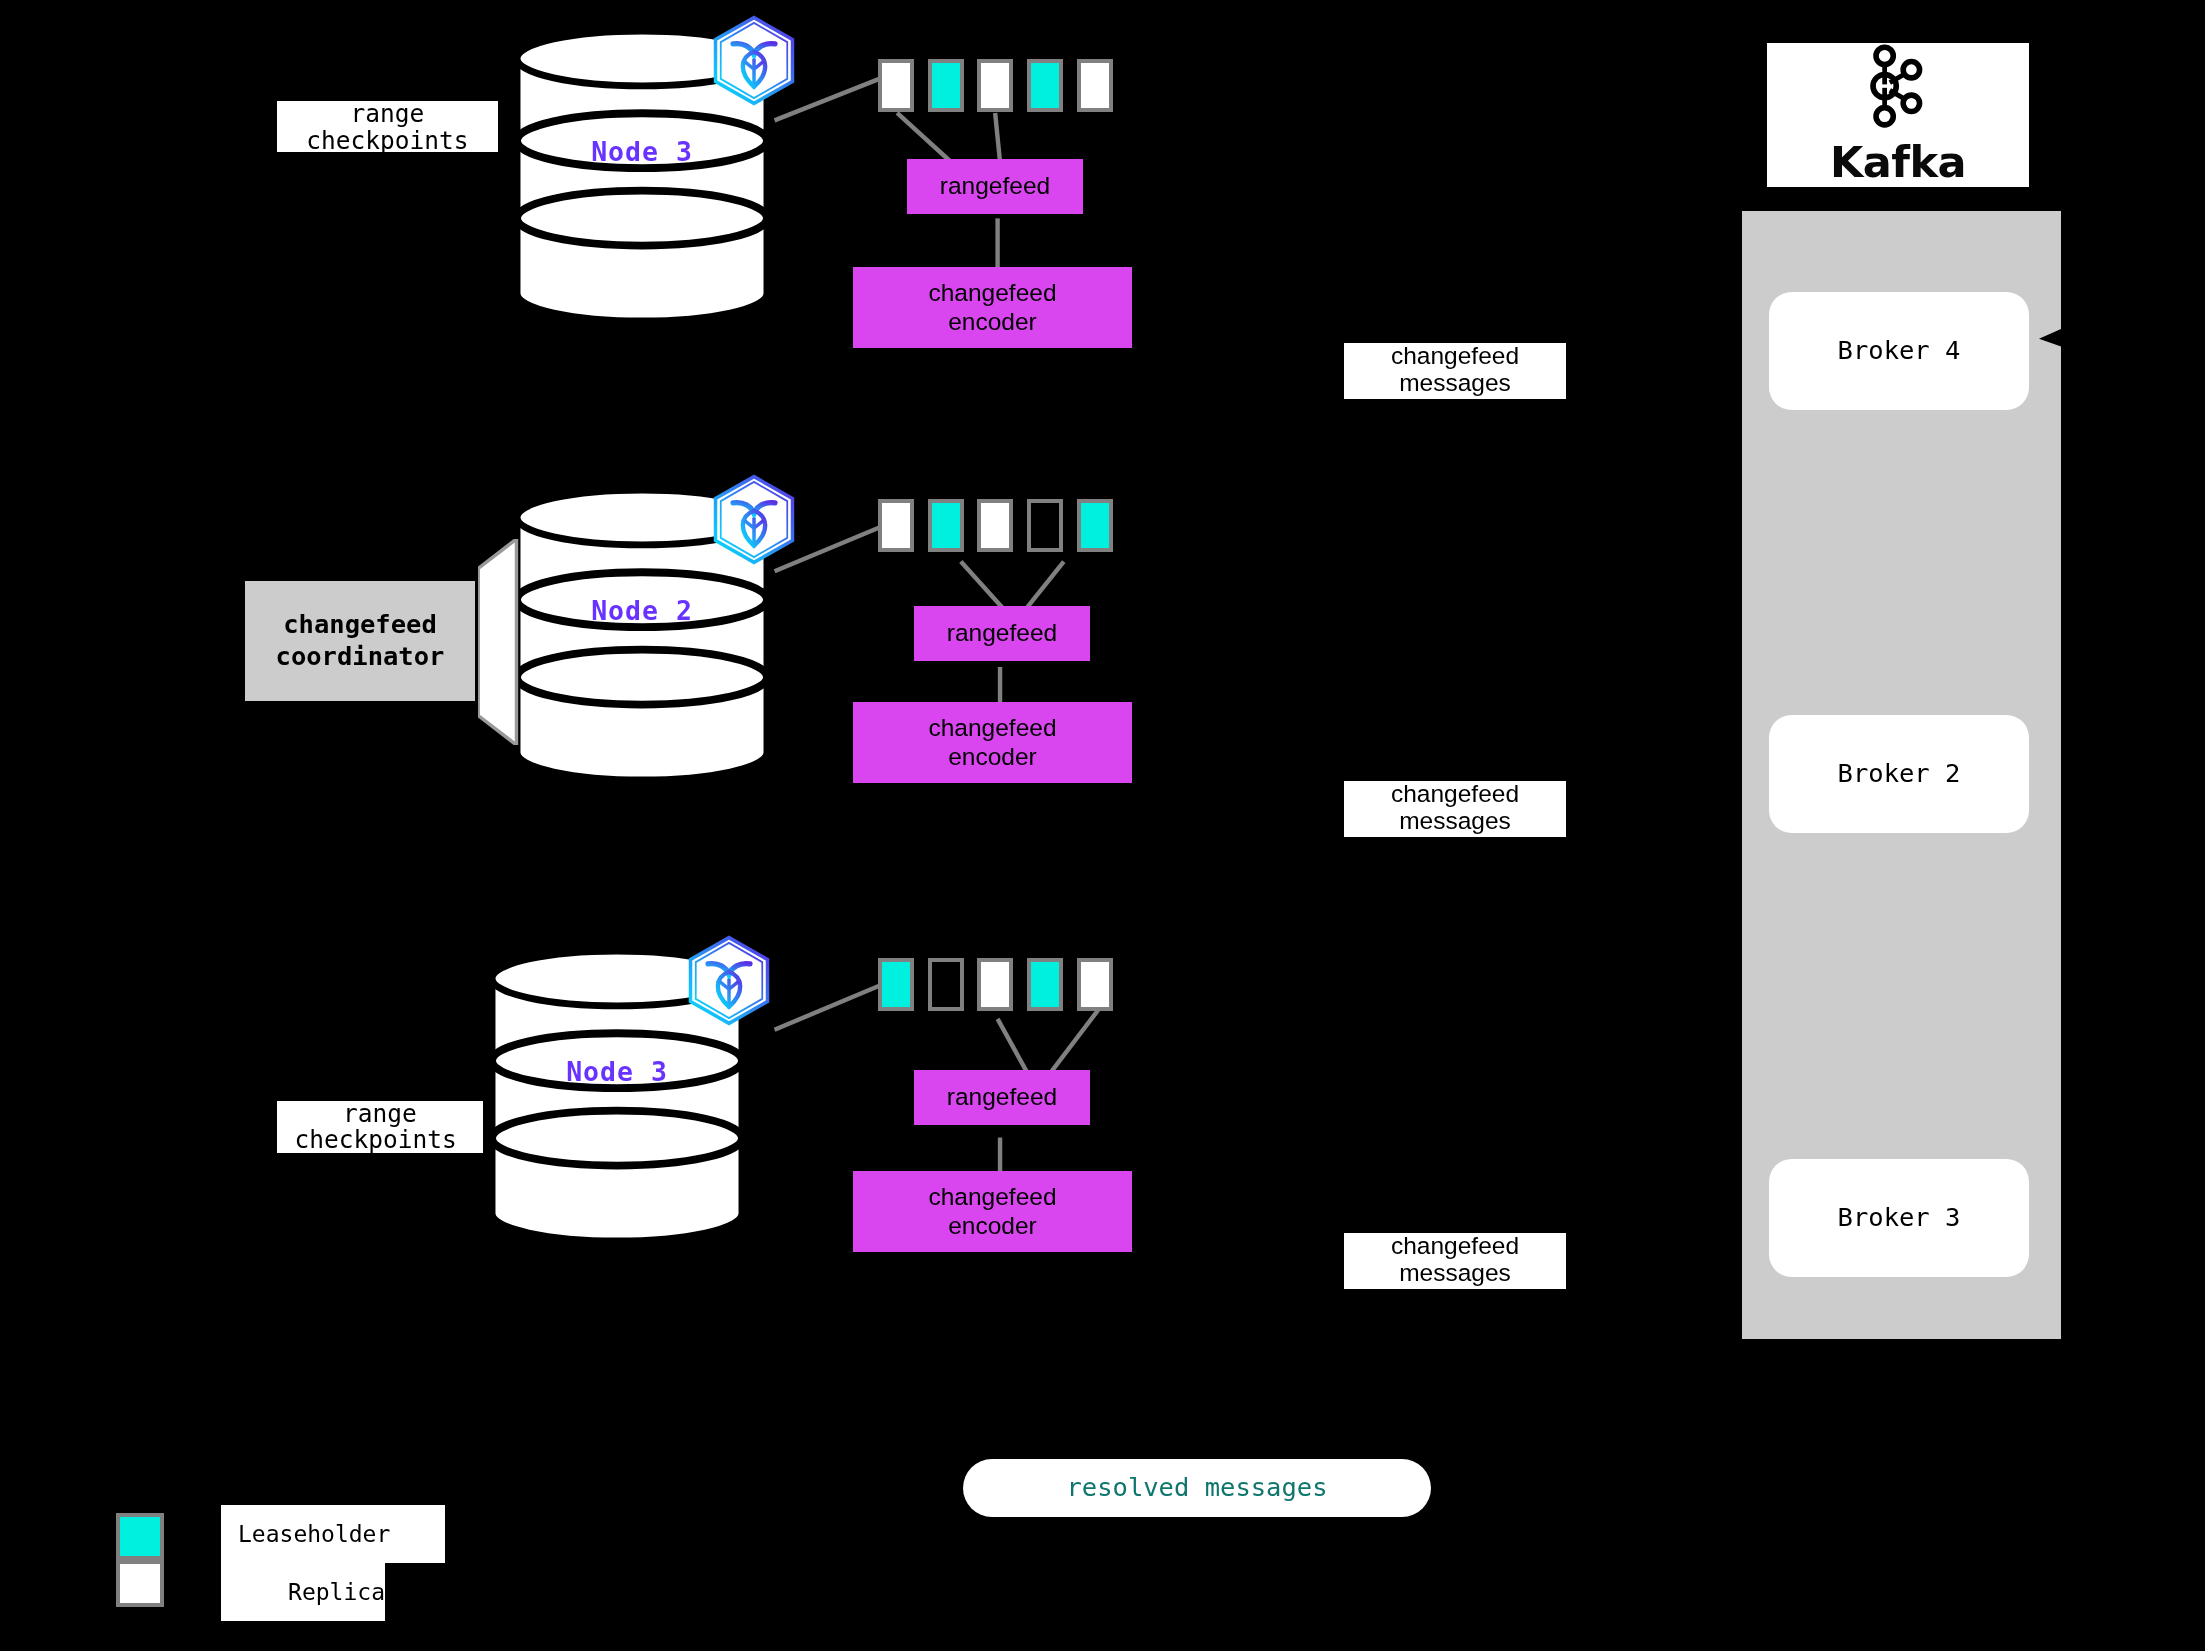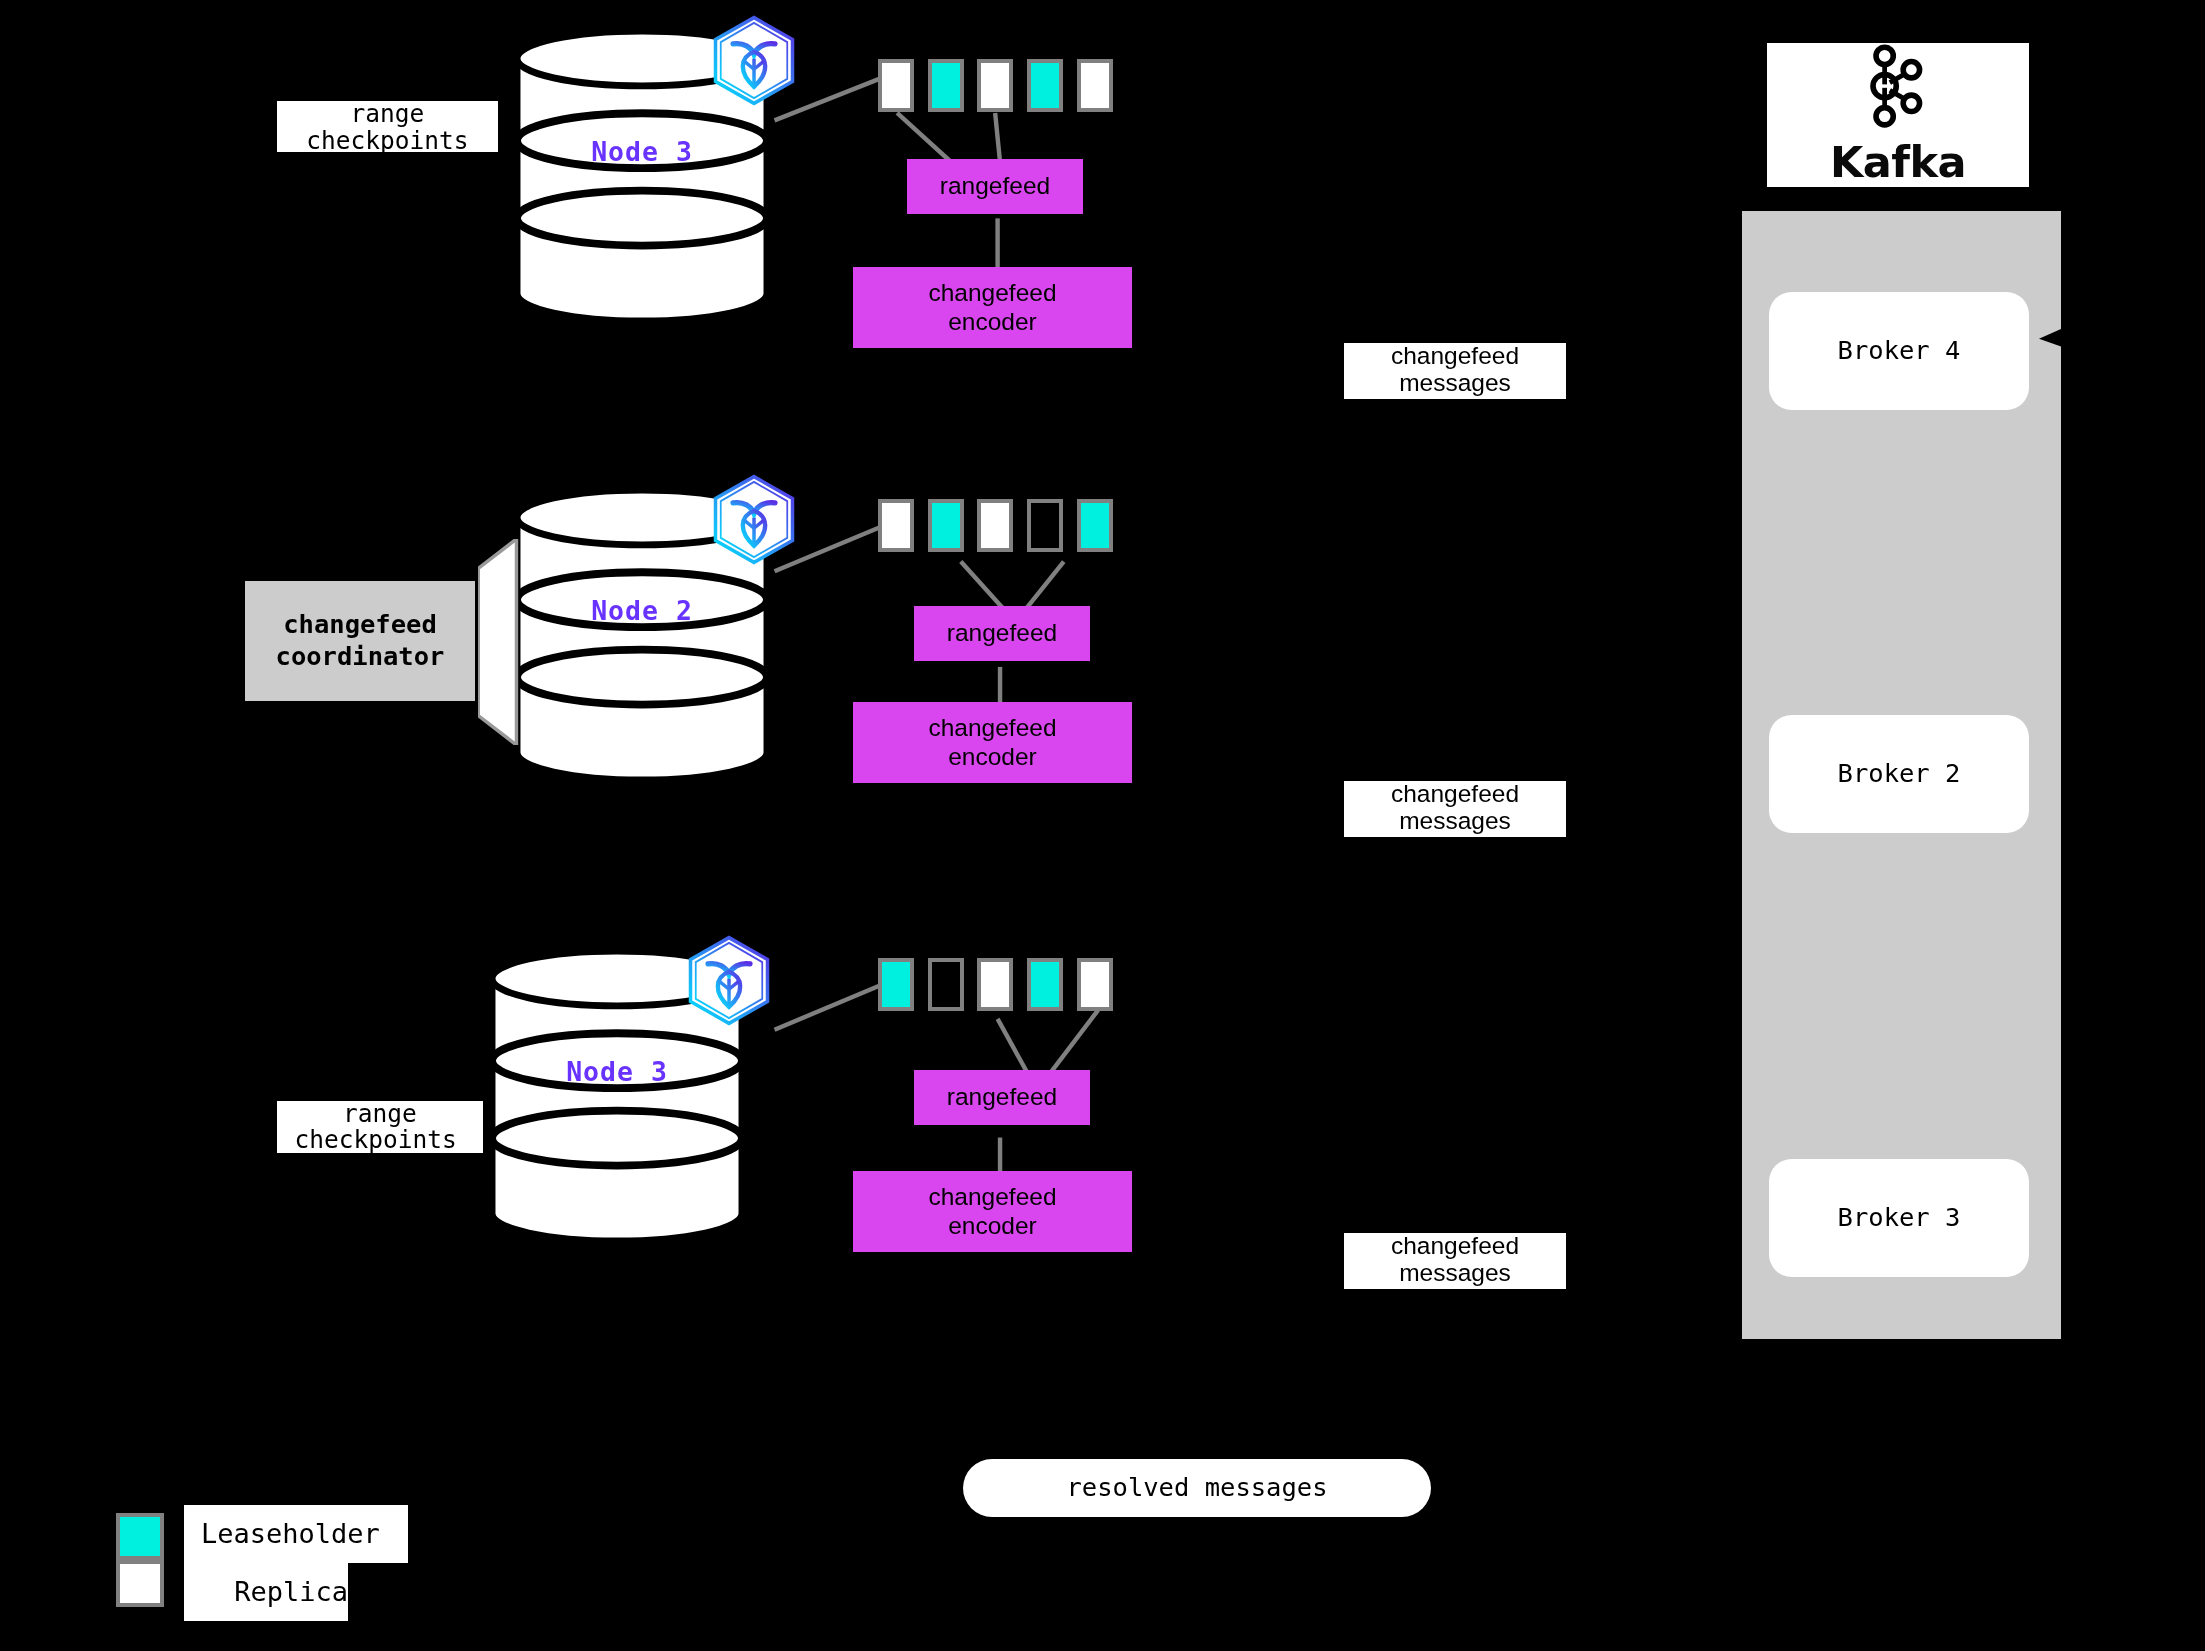--- a/index.html
+++ b/index.html
@@ -128,42 +128,43 @@
     border-radius: 22.6px;
     color: #000000;
     font-family: "DejaVu Sans Mono", monospace;
     font-size: 25.5px;
   }
 
   
   .pill {
     position: absolute;
     background: #FFFFFF;
-    color: #000000;
+    color: #0f766e;
     border-radius: 29px;
     font-family: "DejaVu Sans Mono", monospace;
     font-size: 25.5px;
     white-space: nowrap;
   }
 
   
   .legend-swatch {
     position: absolute;
     width: 48px;
     height: 47px;
     border: 4.4px solid #808080;
     box-sizing: border-box;
   }
   .legend-label {
     position: absolute;
     background: #FFFFFF;
     color: #000000;
     font-family: "DejaVu Sans Mono", monospace;
-    font-size: 27px;
+    font-size: 23px;
     white-space: nowrap;
+    margin-left: 37px;
   }
 
   
   #wires { position: absolute; left:0; top:0; pointer-events:none; }
 </style>
 </head>
 <body>
 
 <div id="canvas">
 

